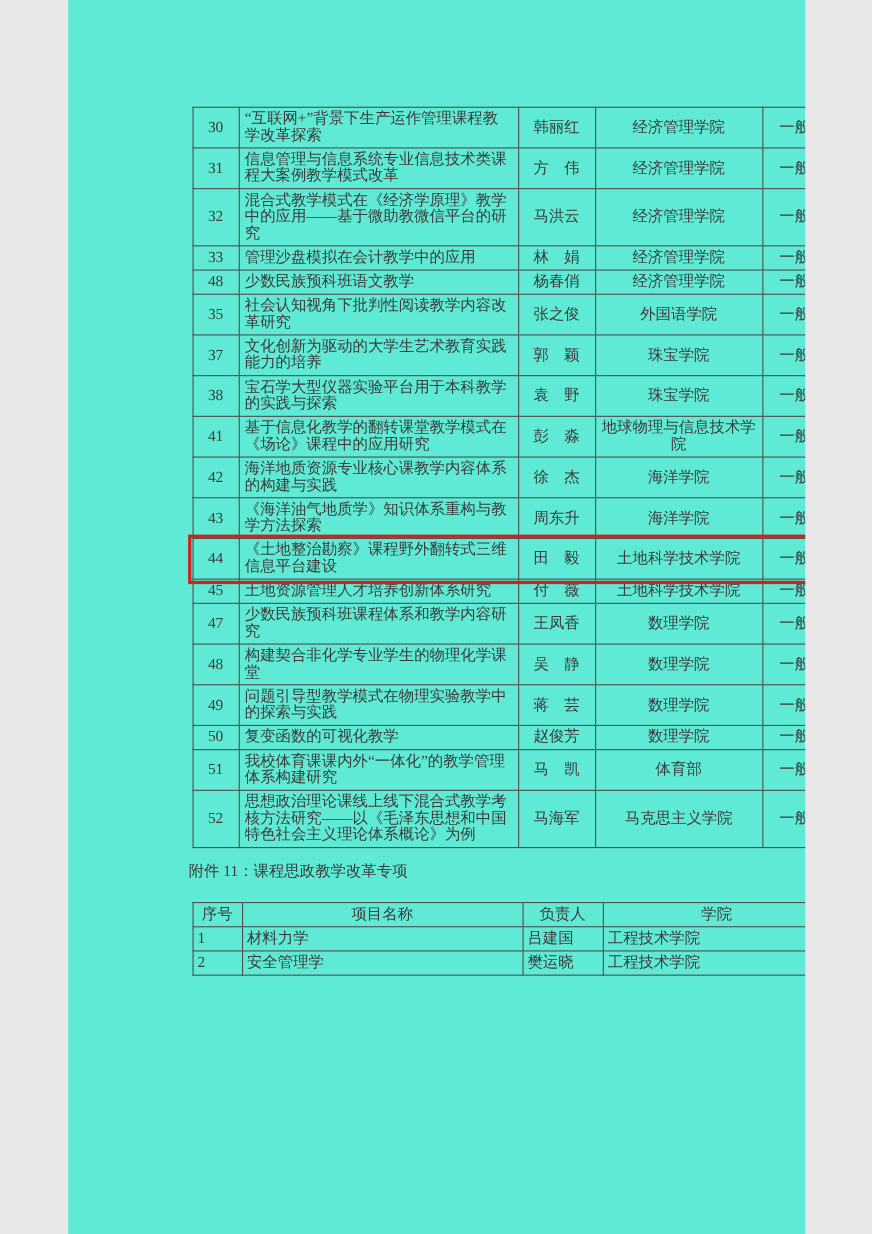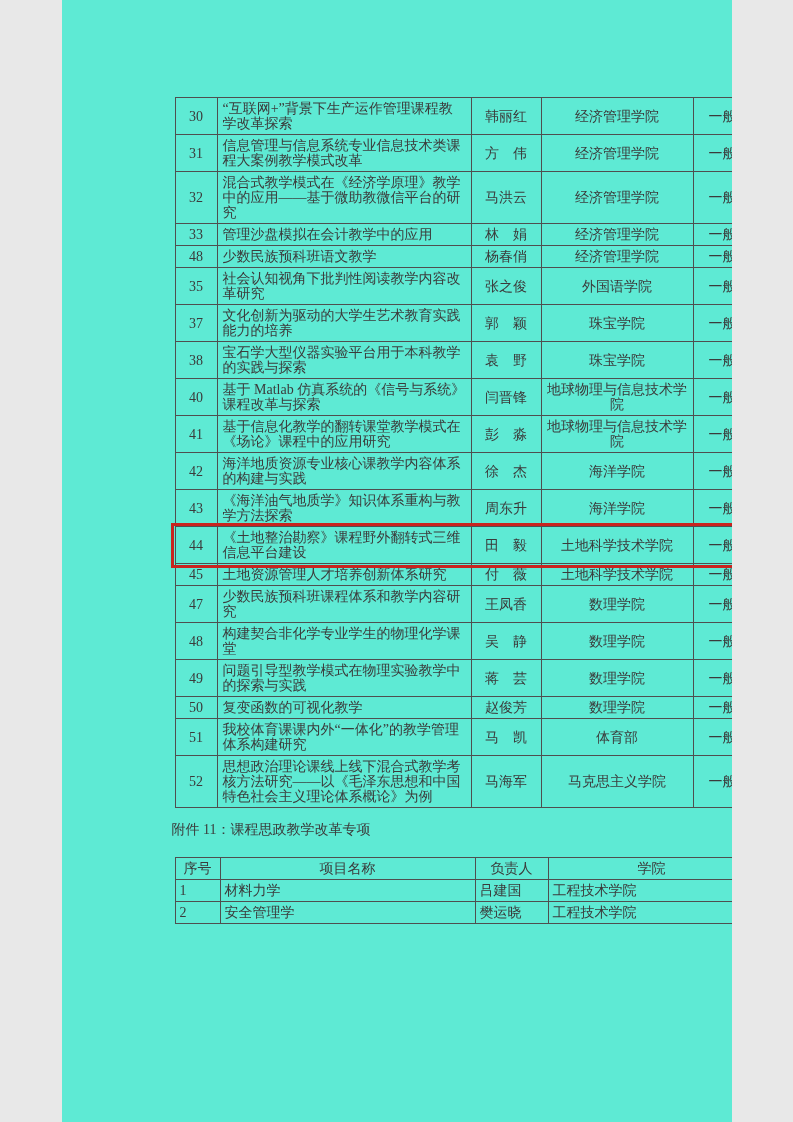--- a/index.html
+++ b/index.html
@@ -138,27 +138,20 @@
 
           <tr>
             <td class="c-no">38</td>
             <td class="c-title">宝石学大型仪器实验平台用于本科教学的实践与探索</td>
             <td class="c-leader">袁　野</td>
             <td class="c-college">珠宝学院</td>
             <td class="c-type">一般</td>
           </tr>
 
 
-          <tr>
-            <td class="c-no">40</td>
-            <td class="c-title">基于 Matlab 仿真系统的《信号与系统》课程改革与探索</td>
-            <td class="c-leader">闫晋锋</td>
-            <td class="c-college">地球物理与信息技术学院</td>
-            <td class="c-type">一般</td>
-          </tr>
 
           <tr>
             <td class="c-no">41</td>
             <td class="c-title">基于信息化教学的翻转课堂教学模式在《场论》课程中的应用研究</td>
             <td class="c-leader">彭　淼</td>
             <td class="c-college">地球物理与信息技术学院</td>
             <td class="c-type">一般</td>
           </tr>
 
           <tr>

